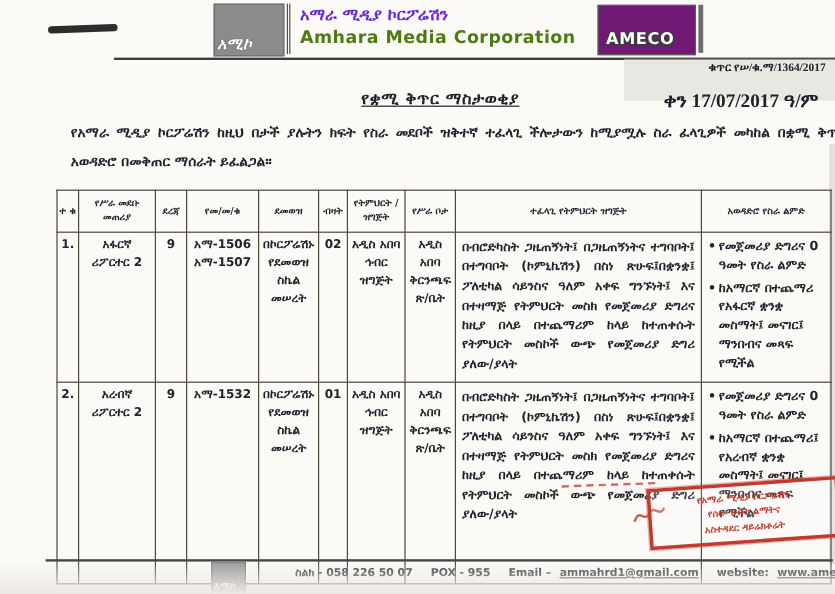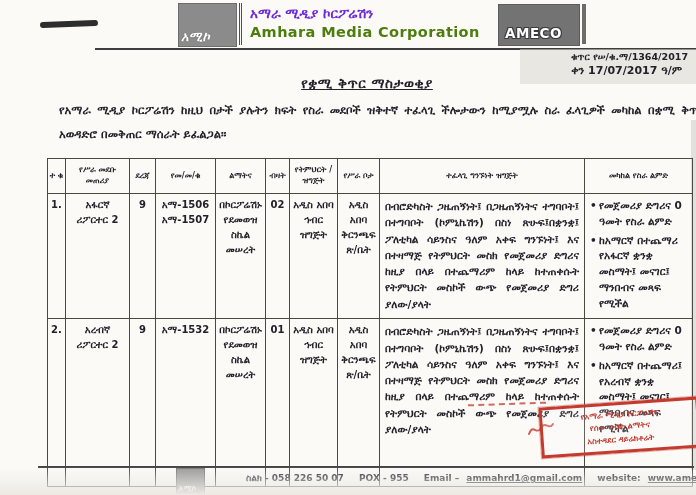--- a/index.html
+++ b/index.html
@@ -9,30 +9,30 @@
 
   
   .pen-mark{position:absolute;left:40px;top:21px;width:58px;height:6px;background:#2e2d2d;border-radius:3px;transform:rotate(-2deg);}
 
   
   .logo-box{position:absolute;left:178px;top:3px;width:57px;height:42px;background:#8b8b8b;border:1px solid #6d6d6d;}
   .logo-box span{position:absolute;left:2px;bottom:1px;color:#fff;font-weight:700;font-style:italic;font-size:13px;text-shadow:0 0 1px #444;}
   .logo-divider{position:absolute;left:239px;top:3px;height:42px;width:0;border-left:3px double #4f4f4f;}
   .org-am{position:absolute;left:250px;top:5px;font-size:13.5px;font-weight:800;color:#6d28d9;}
   .org-en{position:absolute;left:250px;top:24px;font-size:14.5px;font-weight:800;color:#4d7c0f;letter-spacing:.4px;}
-  .ameco-badge{position:absolute;left:498px;top:4px;width:80px;height:40px;background:#737373;border:1px solid #5c5c5c;}
+  .ameco-badge{position:absolute;left:498px;top:4px;width:80px;height:40px;background:#701a75;border:1px solid #5c5c5c;}
   .ameco-badge span{position:absolute;left:6px;bottom:4px;color:#fff;font-weight:800;font-size:13.5px;letter-spacing:.5px;text-shadow:1px 1px 0 #3c3c3c,-1px -1px 0 #3c3c3c,1px -1px 0 #3c3c3c,-1px 1px 0 #3c3c3c;}
   .badge-bar{position:absolute;left:582px;top:4px;width:4px;height:40px;background:#6c6c6c;}
   .header-rule{position:absolute;left:95px;right:0;top:48px;height:2px;background:#3e3e3e;}
 
   
   .ref-shade{position:absolute;left:520px;top:49px;width:176px;height:35px;background:#d9d7d2;opacity:.55;}
-  .ref-block{position:absolute;right:8px;top:51px;text-align:right;}
+  .ref-block{position:absolute;right:8px;top:51px;text-align:right;font-family:Liberation Serif, serif;}
   .ref-line1{font-size:9.5px;font-weight:700;}
-  .ref-line2{font-size:11px;font-weight:700;margin-top:1px;padding-right:6px;}
+  .ref-line2{font-size:16px;font-weight:700;margin-top:13px;padding-right:6px;}
 
   .doc-title{position:absolute;left:0;top:75px;width:100%;text-align:center;font-size:13.5px;font-weight:800;text-decoration:underline;letter-spacing:.5px;padding-left:19px;}
   .intro{position:absolute;left:59px;top:99px;width:645px;font-size:11.5px;font-weight:700;line-height:2.05;text-align:justify;}
 
   
   table.jobs{position:absolute;left:47px;top:158px;width:645px;border-collapse:collapse;table-layout:fixed;padding-left:40px;}
   table.jobs th,table.jobs td{border:1px solid #4c473f;overflow:hidden;}
   table.jobs th{font-size:8px;font-weight:700;padding:2px 1px;line-height:1.35;vertical-align:middle;height:30px;}
   table.jobs td{font-size:10px;font-weight:600;padding:3px 2px;text-align:center;vertical-align:top;line-height:1.5;}
   table.jobs td.edu{text-align:justify;padding:4px 5px;font-size:10.5px;line-height:1.55;}
@@ -95,26 +95,26 @@
         <col style="width:42px">
       <col style="width:205px">
         <col style="width:108px">
     </colgroup>
     <tbody>
         <tr>
       <th>ተ ቁ</th>
       <th>የሥራ መደቡ መጠሪያ</th>
       <th>ደረጃ</th>
       <th>የመ/መ/ቁ</th>
-      <th>ልማትና</th>
+      <th>ደመወዝ</th>
       <th>ብዛት</th>
       <th>የትምህርት /ዝግጅት</th>
       <th>የሥራ ቦታ</th>
-      <th>ተፈላጊ ግንኙነት ዝግጅት</th>
-      <th>መካከል የስራ ልምድ</th>
+      <th>ተፈላጊ የትምህርት ዝግጅት</th>
+      <th>አወዳድሮ የስራ ልምድ</th>
     </tr>
     <tr class="row1">
       <td>1.</td>
       <td>አፋርኛ ሪፖርተር 2</td>
       <td>9</td>
       <td>አማ-1506 አማ-1507</td>
       <td>በኮርፖሬሽኑ የደመወዝ ስኬል መሠረት</td>
       <td>02</td>
       <td>አዲስ አበባ ኅብር ዝግጅት</td>
       <td>አዲስ አበባ ቅርንጫፍ ጽ/ቤት</td>

